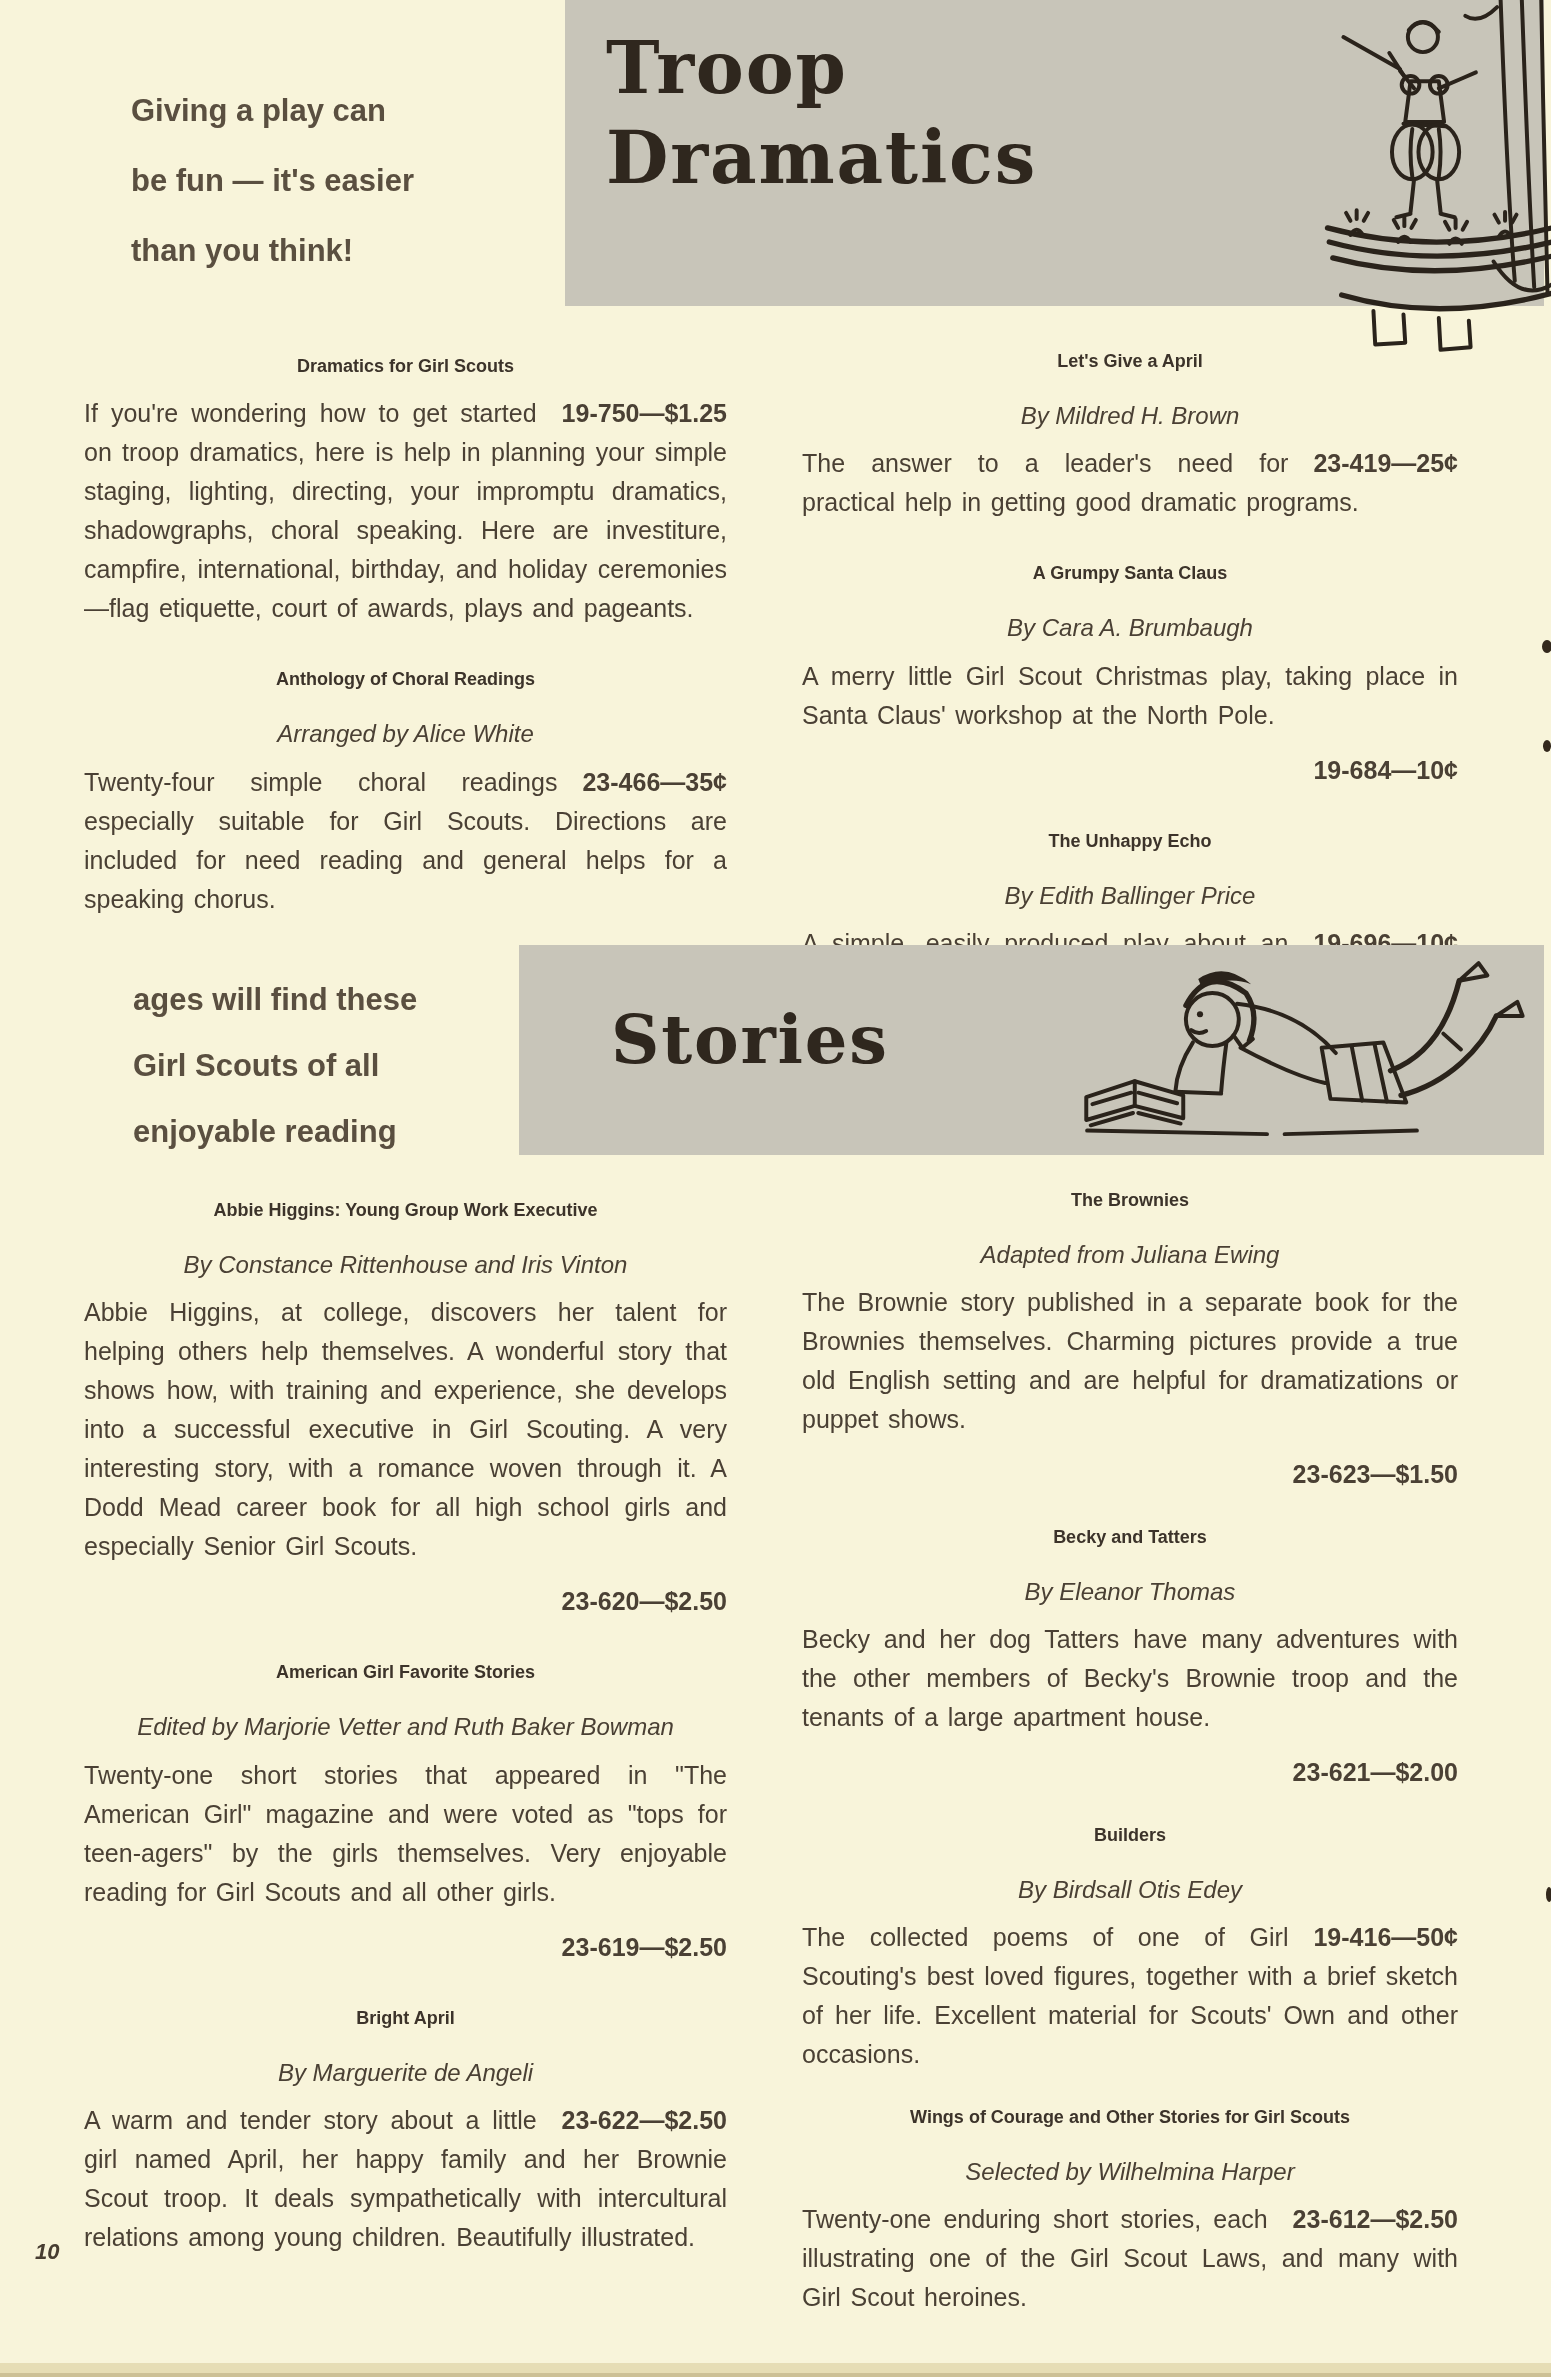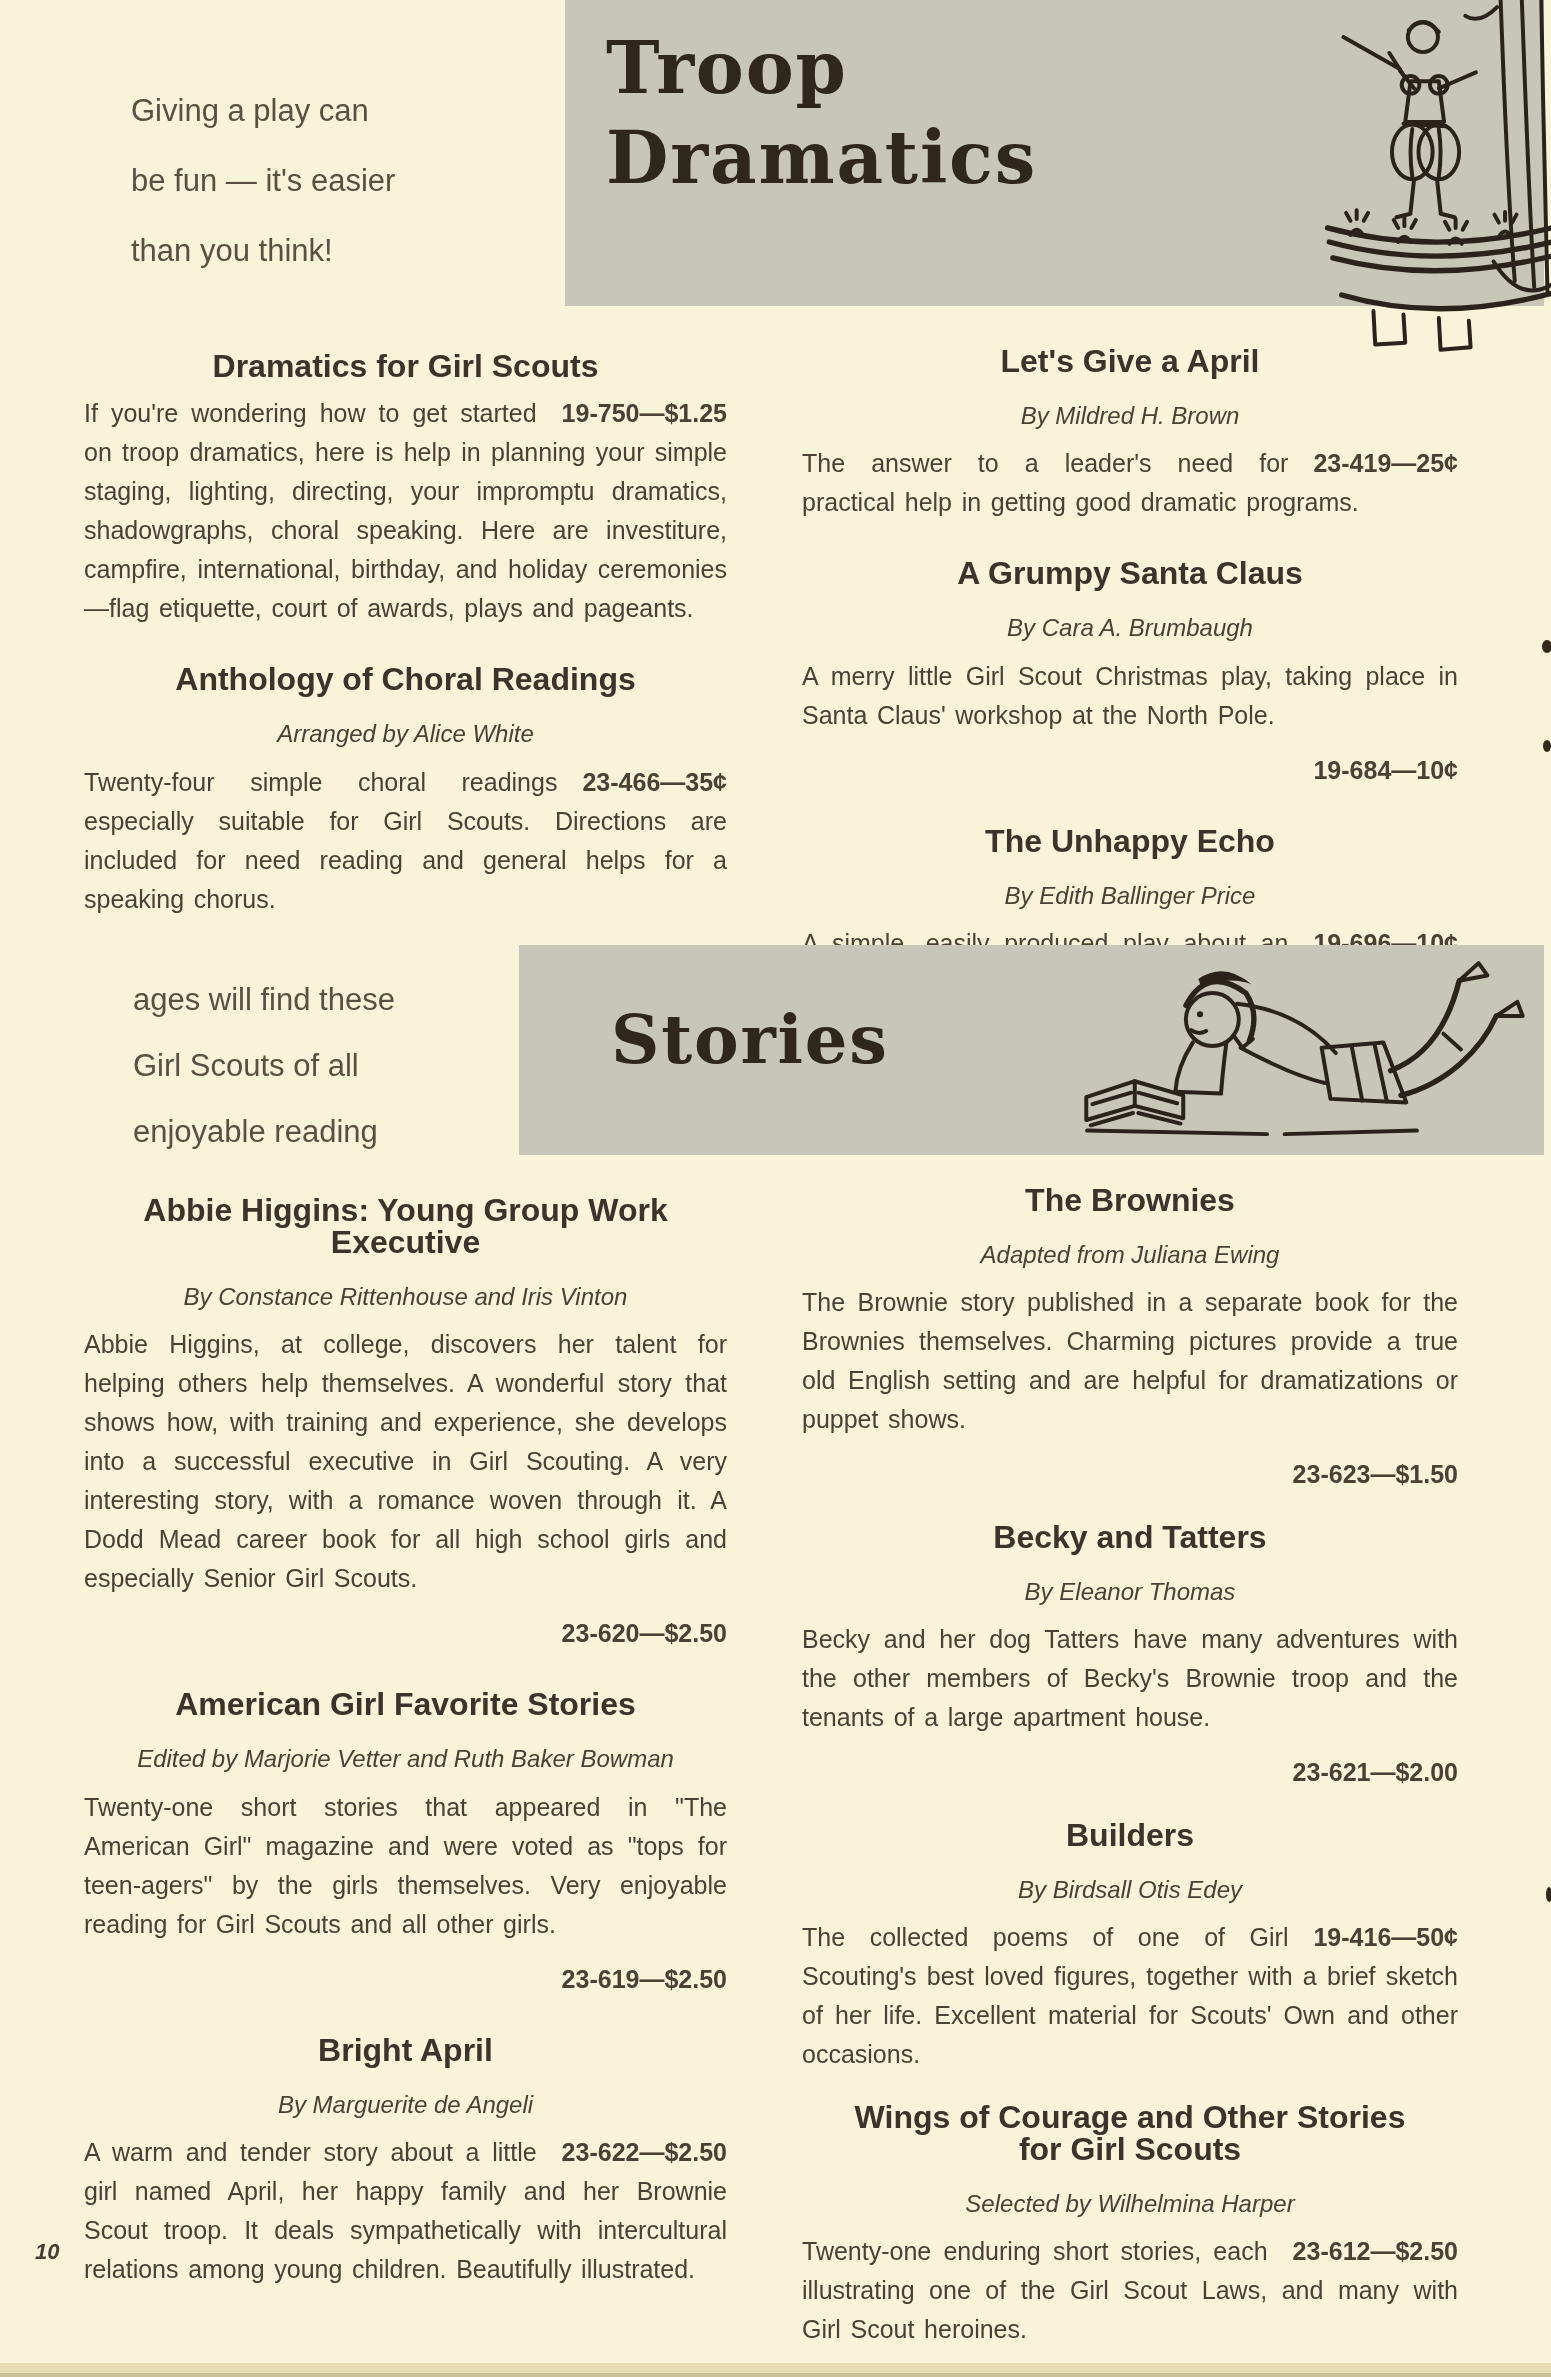--- a/index.html
+++ b/index.html
@@ -18,40 +18,40 @@
   #banner-stories   { left: 519px; top: 945px; width: 1025px; height: 210px; }
   .display-title {
     font-family: "DejaVu Serif", serif;
     font-weight: 700;
     color: #2f271e;
     letter-spacing: 1.8px;
   }
   #banner-dramatics .display-title { position: absolute; left: 41px; top: 23px; font-size: 72px; line-height: 90px; }
   #banner-stories  .display-title { position: absolute; left: 92px; top: 55px; font-size: 67px; line-height: 80px; }
 
-  .intro { position: absolute; font-weight: 400; color: #5a4f40; font-size: 31px; }
+  .intro { position: absolute; font-weight: 700; color: #5a4f40; font-size: 31px; }
   #intro-dramatics { left: 131px; top: 76px; line-height: 70px; width: 442px; }
   #intro-stories   { left: 133px; top: 967px; line-height: 66px; width: 459px; }
 
   .col { position: absolute; }
   #troop-left    { left: 84px;  top: 350px;  width: 643px; }
   #troop-right   { left: 802px; top: 345px;  width: 656px; }
   #stories-left  { left: 84px;  top: 1194px; width: 643px; }
   #stories-right { left: 802px; top: 1184px; width: 656px; }
 
   .book { margin-top: 0; }
   #troop-left .book + .book,
   #troop-right .book + .book,
   #stories-left .book + .book { margin-top: 35px; }
   #stories-right .book + .book { margin-top: 26.5px; }
 
   .book-title {
     text-align: center;
     font-weight: 700;
-    font-size: 32px;
+    font-size: 18px;
     line-height: 32px;
     color: #3c332a;
     margin: 0 auto;
   }
   .book-title.narrow  { max-width: 530px; }
   .book-title.narrow2 { max-width: 565px; }
   .book-author {
     text-align: center;
     font-style: italic;
     font-size: 24px;

